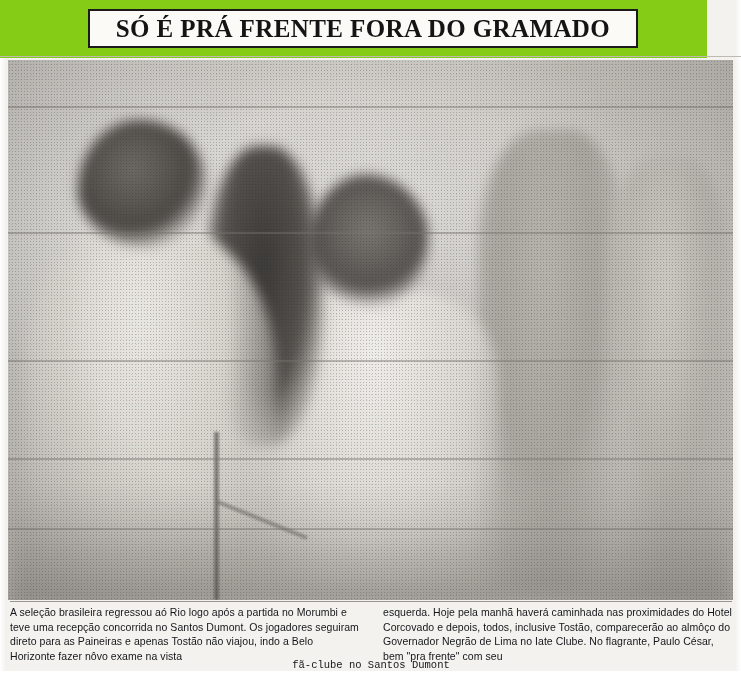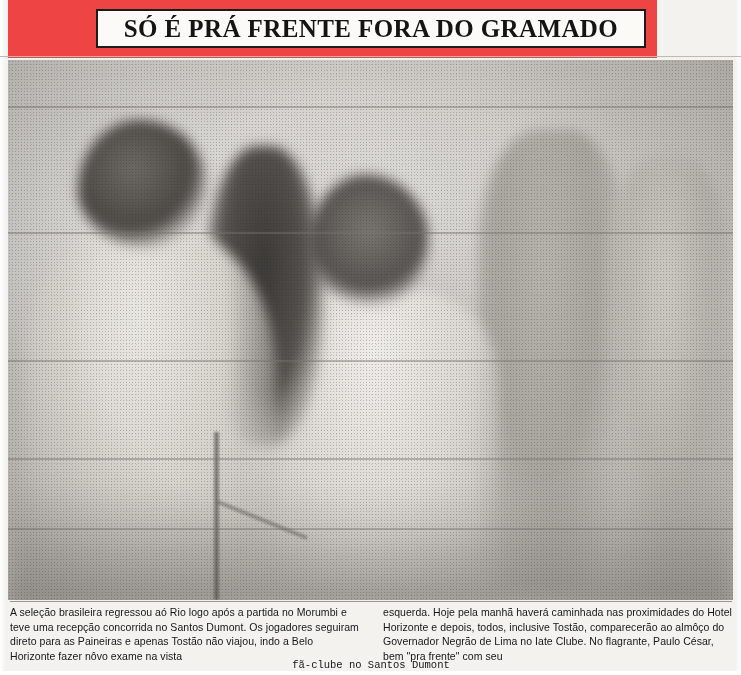--- a/index.html
+++ b/index.html
@@ -16,25 +16,25 @@
   .clipping {
     position: relative;
     width: 741px;
     height: 675px;
     background: #f4f2ee;
   }
 
   
   .headline-area {
     position: absolute;
-    left: 8px;
+    left: 0;
     top: 0;
-    width: 649px;
+    width: 707px;
     height: 58px;
-    background: #ef4444;
+    background: #84cc16;
   }
   .headline-box {
     position: absolute;
     left: 88px;
     top: 9px;
     width: 550px;
     height: 39px;
     border: 2px solid #1b1b1b;
     background: #fbfaf6;
     box-sizing: border-box;
@@ -273,20 +273,20 @@
     <div class="photo-vignette"></div>
   </div>
 
   <div class="caption-rule"></div>
   <div class="caption">
     <div class="caption-cols">
       <div class="caption-col">
         <p>A seleção brasileira regressou aó Rio logo após a partida no Morumbi e teve uma recepção concorrida no Santos Dumont. Os jogadores seguiram direto para as Paineiras e apenas Tostão não viajou, indo a Belo Horizonte fazer nôvo exame na vista</p>
       </div>
       <div class="caption-col">
-        <p>esquerda. Hoje pela manhã haverá caminhada nas proximidades do Hotel Horizonte e depois, todos, inclusive Tostão, comparecerão ao almôço do Governador Negrão de Lima no Iate Clube. No flagrante, Paulo César, bem "pra frente" com seu</p>
+        <p>esquerda. Hoje pela manhã haverá caminhada nas proximidades do Hotel Corcovado e depois, todos, inclusive Tostão, comparecerão ao almôço do Governador Negrão de Lima no Iate Clube. No flagrante, Paulo César, bem "pra frente" com seu</p>
       </div>
     </div>
   </div>
   <div class="caption-last">fã-clube no Santos Dumont</div>
 
   <div class="page-edge-bottom"></div>
 </div>
 
 </body></html>

